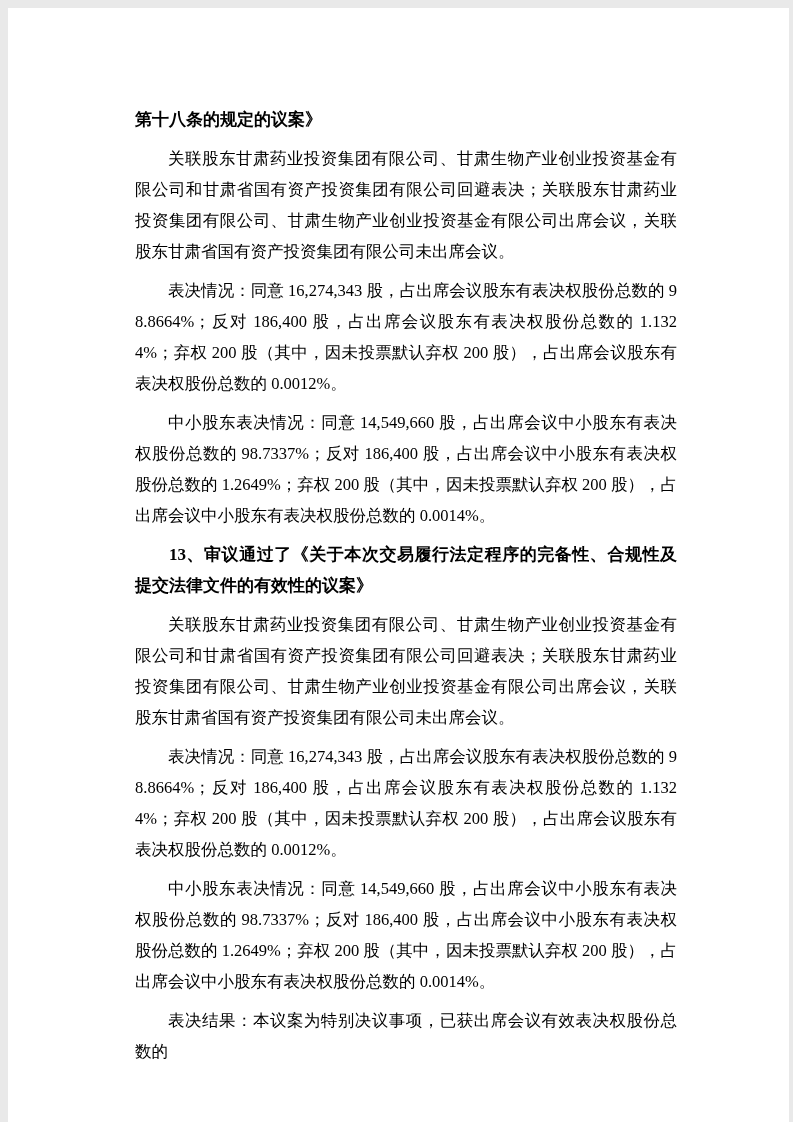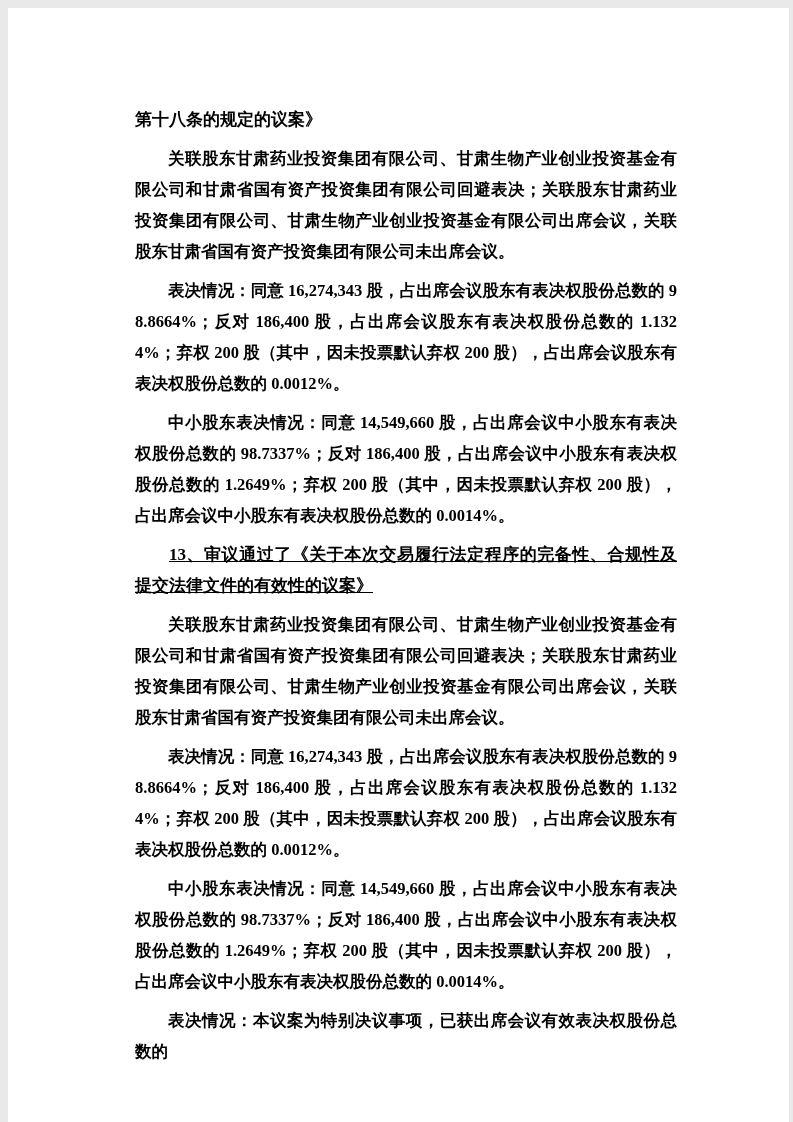--- a/index.html
+++ b/index.html
@@ -21,29 +21,28 @@
     top: 88px;
     width: 558px;
     color: #000000;
     font-size: 16.5px;
     line-height: 31px;
     text-align: justify;
   }
   .content p {
     text-indent: 2em;
     word-break: break-all;
-    font-weight: bold;
   }
   .heading {
     font-weight: bold;
     font-size: 17px;
   }
   h2.heading { font-size: 17px; line-height: 31px; }
   .no-indent { text-indent: 0; }
-  .indent-2em { text-indent: 2em; text-decoration: underline; }
+  .indent-2em { text-indent: 2em; }
 </style>
 </head>
 <body>
 
 <div class="page">
   <div class="content">
 
     <h2 class="heading no-indent">第十八条的规定的议案》</h2>
 
     <p>关联股东甘肃药业投资集团有限公司、甘肃生物产业创业投资基金有限公司和甘肃省国有资产投资集团有限公司回避表决；关联股东甘肃药业投资集团有限公司、甘肃生物产业创业投资基金有限公司出席会议，关联股东甘肃省国有资产投资集团有限公司未出席会议。</p>
@@ -54,16 +53,16 @@
 
 
     <h2 class="heading indent-2em">13、审议通过了《关于本次交易履行法定程序的完备性、合规性及提交法律文件的有效性的议案》</h2>
 
     <p>关联股东甘肃药业投资集团有限公司、甘肃生物产业创业投资基金有限公司和甘肃省国有资产投资集团有限公司回避表决；关联股东甘肃药业投资集团有限公司、甘肃生物产业创业投资基金有限公司出席会议，关联股东甘肃省国有资产投资集团有限公司未出席会议。</p>
 
     <p>表决情况：同意 16,274,343 股，占出席会议股东有表决权股份总数的 98.8664%；反对 186,400 股，占出席会议股东有表决权股份总数的 1.1324%；弃权 200 股（其中，因未投票默认弃权 200 股），占出席会议股东有表决权股份总数的 0.0012%。</p>
 
     <p>中小股东表决情况：同意 14,549,660 股，占出席会议中小股东有表决权股份总数的 98.7337%；反对 186,400 股，占出席会议中小股东有表决权股份总数的 1.2649%；弃权 200 股（其中，因未投票默认弃权 200 股），占出席会议中小股东有表决权股份总数的 0.0014%。</p>
 
-    <p>表决情况：本议案为特别决议事项，已获出席会议有效表决权股份总数的</p>
+    <p>表决结果：本议案为特别决议事项，已获出席会议有效表决权股份总数的</p>
 
   </div>
 </div>
 
 </body></html>

